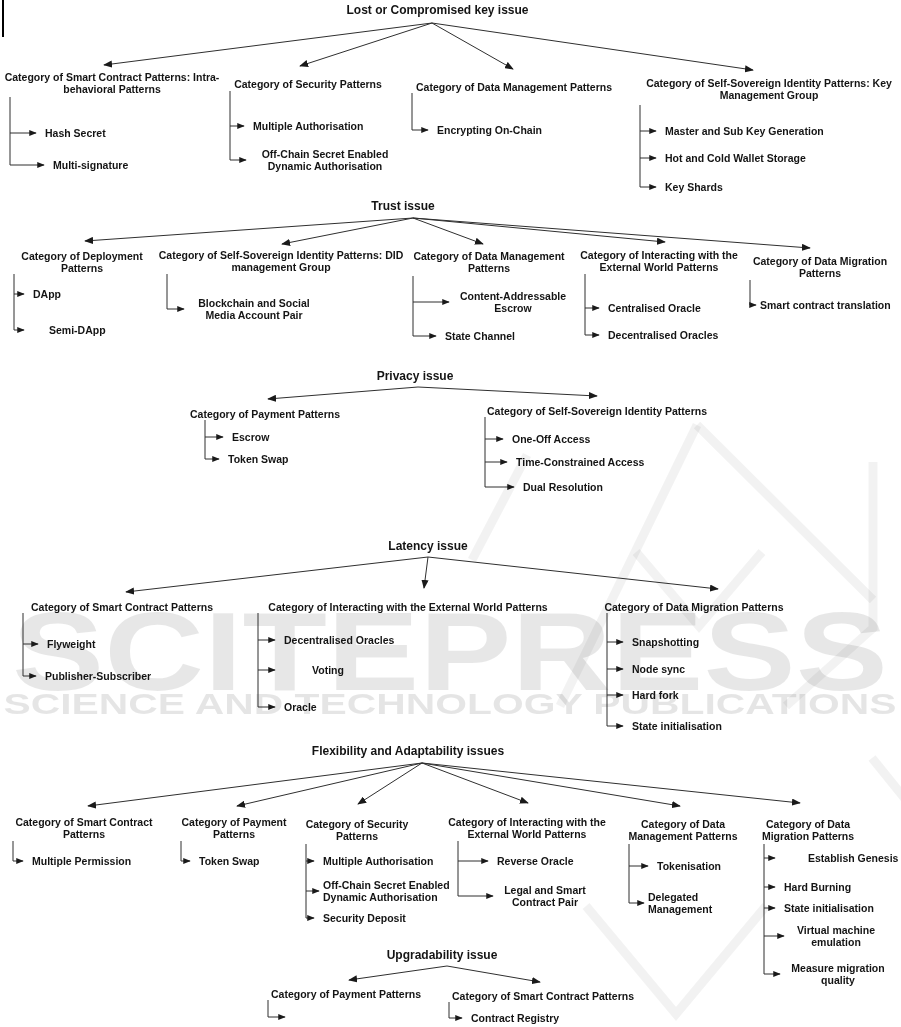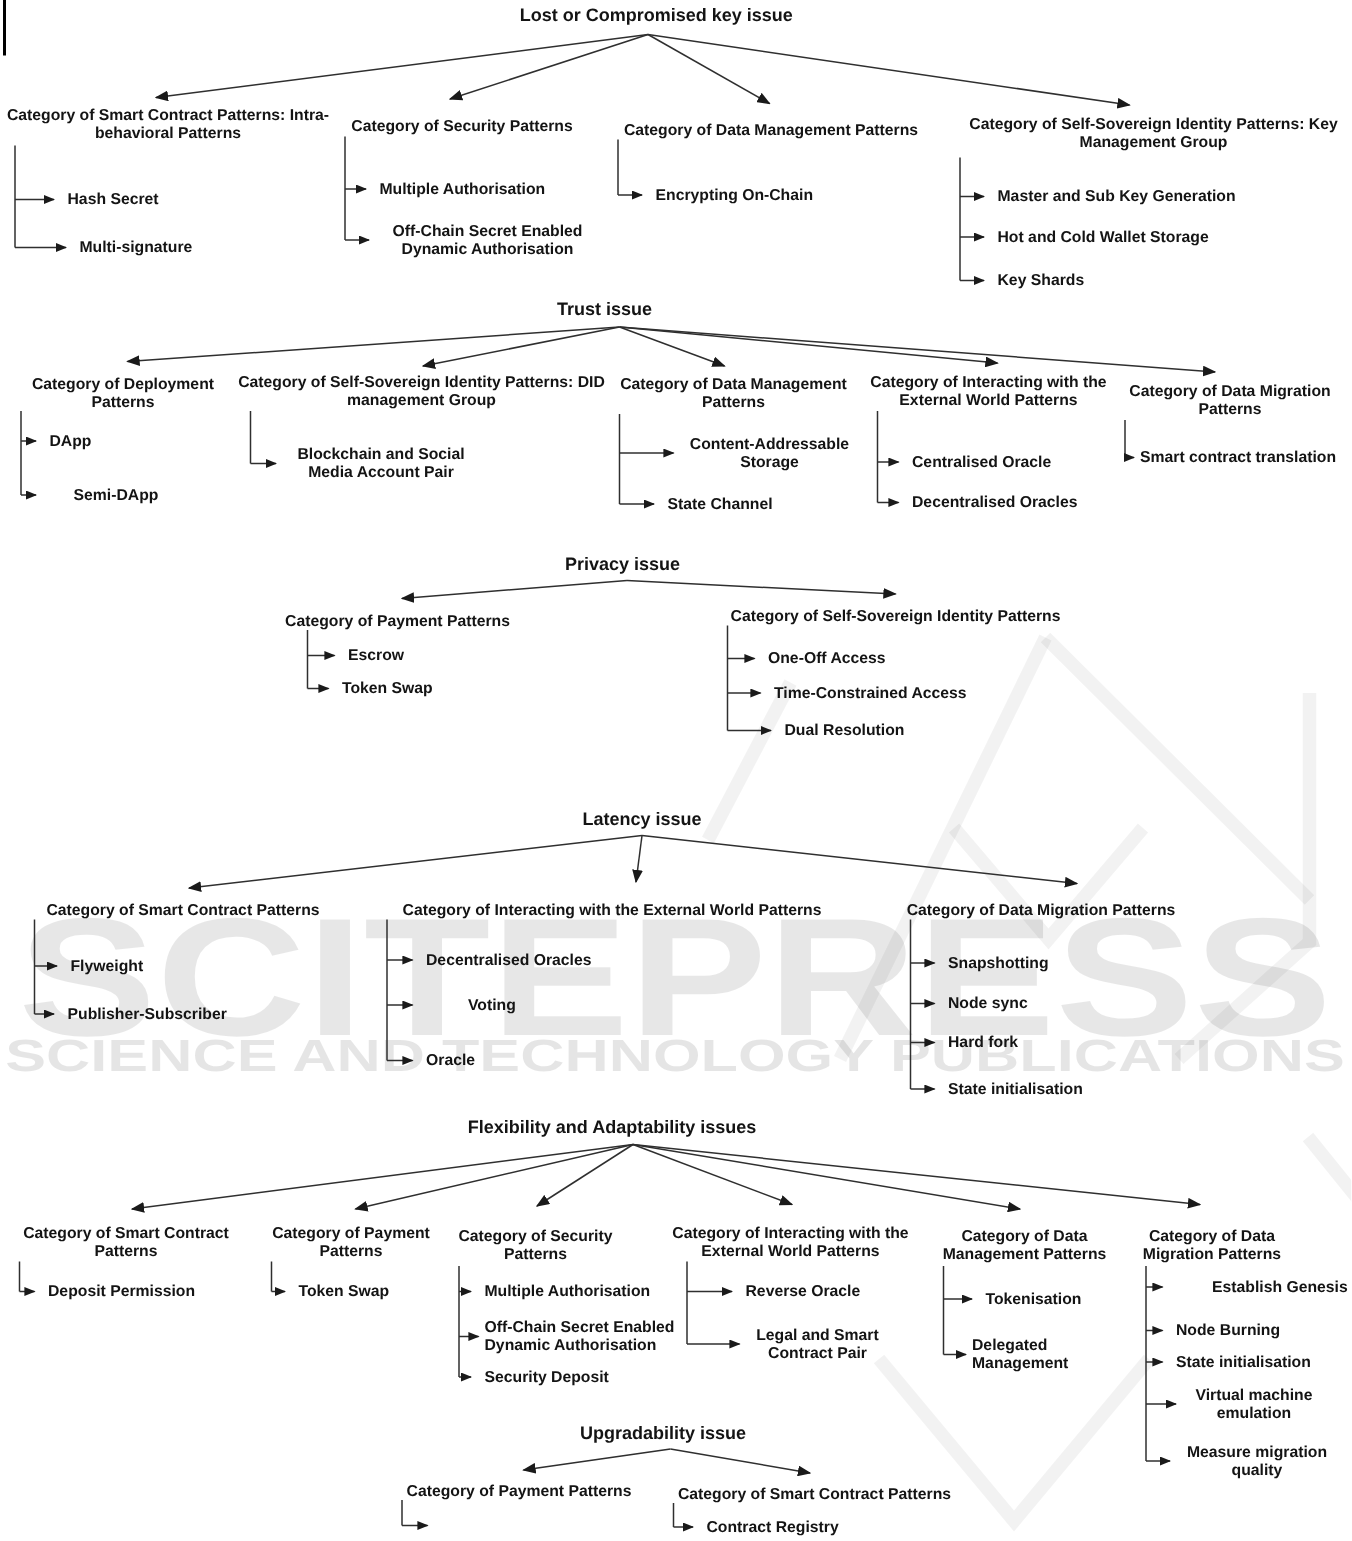--- a/index.html
+++ b/index.html
@@ -152,21 +152,21 @@
       <div class="txt pattern-item" style="left: 665px; top: 131px; width: auto;">Master and Sub Key Generation</div>
       <div class="txt pattern-item" style="left: 665px; top: 158px; width: auto;">Hot and Cold Wallet Storage</div>
       <div class="txt pattern-item" style="left: 665px; top: 187px; width: auto;">Key Shards</div>
       <div class="txt issue-title" style="left: 403px; top: 199px;">Trust issue</div>
       <div class="txt category-title" style="left: 82px; top: 250px; width: 140px;">Category of Deployment Patterns</div>
       <div class="txt pattern-item" style="left: 33px; top: 294px; width: auto;">DApp</div>
       <div class="txt pattern-item" style="left: 33px; top: 330px; width: auto; padding-left: 16px;">Semi-DApp</div>
       <div class="txt category-title" style="left: 281px; top: 249px; width: 278px;">Category of Self-Sovereign Identity Patterns: DID management Group</div>
       <div class="txt pattern-item wrap c" style="left: 188px; top: 309px; width: 132px;">Blockchain and Social Media Account Pair</div>
       <div class="txt category-title" style="left: 489px; top: 250px; width: 170px;">Category of Data Management Patterns</div>
-      <div class="txt pattern-item wrap c" style="left: 453px; top: 302px; width: 120px;">Content-Addressable Storage</div>
+      <div class="txt pattern-item wrap c" style="left: 453px; top: 302px; width: 120px;">Content-Addressable Escrow</div>
       <div class="txt pattern-item" style="left: 445px; top: 336px; width: auto;">State Channel</div>
       <div class="txt category-title" style="left: 659px; top: 249px; width: 176px;">Category of Interacting with the External World Patterns</div>
       <div class="txt pattern-item" style="left: 608px; top: 308px; width: auto;">Centralised Oracle</div>
       <div class="txt pattern-item" style="left: 608px; top: 335px; width: auto;">Decentralised Oracles</div>
       <div class="txt category-title" style="left: 820px; top: 255px; width: 162px;">Category of Data Migration Patterns</div>
       <div class="txt pattern-item" style="left: 760px; top: 305px; width: auto;">Smart contract translation</div>
       <div class="txt issue-title" style="left: 415px; top: 369px;">Privacy issue</div>
       <div class="txt category-title nw" style="left: 265px; top: 408px; width: auto;">Category of Payment Patterns</div>
       <div class="txt pattern-item" style="left: 232px; top: 437px; width: auto;">Escrow</div>
       <div class="txt pattern-item" style="left: 228px; top: 459px; width: auto;">Token Swap</div>
@@ -182,36 +182,36 @@
       <div class="txt pattern-item" style="left: 284px; top: 640px; width: auto;">Decentralised Oracles</div>
       <div class="txt pattern-item" style="left: 284px; top: 670px; width: auto; margin-left: 28px;">Voting</div>
       <div class="txt pattern-item" style="left: 284px; top: 707px; width: auto;">Oracle</div>
       <div class="txt category-title nw" style="left: 694px; top: 601px; width: auto;">Category of Data Migration Patterns</div>
       <div class="txt pattern-item" style="left: 632px; top: 642px; width: auto;">Snapshotting</div>
       <div class="txt pattern-item" style="left: 632px; top: 669px; width: auto;">Node sync</div>
       <div class="txt pattern-item" style="left: 632px; top: 695px; width: auto;">Hard fork</div>
       <div class="txt pattern-item" style="left: 632px; top: 726px; width: auto;">State initialisation</div>
       <div class="txt issue-title" style="left: 408px; top: 744px;">Flexibility and Adaptability issues</div>
       <div class="txt category-title" style="left: 84px; top: 816px; width: 162px;">Category of Smart Contract Patterns</div>
-      <div class="txt pattern-item" style="left: 32px; top: 861px; width: auto;">Deposit Permission</div>
+      <div class="txt pattern-item" style="left: 32px; top: 861px; width: auto;">Multiple Permission</div>
       <div class="txt category-title" style="left: 234px; top: 816px; width: 122px;">Category of Payment Patterns</div>
       <div class="txt pattern-item" style="left: 199px; top: 861px; width: auto;">Token Swap</div>
       <div class="txt category-title" style="left: 357px; top: 818px; width: 126px;">Category of Security Patterns</div>
       <div class="txt pattern-item" style="left: 323px; top: 861px; width: auto;">Multiple Authorisation</div>
       <div class="txt pattern-item wrap" style="left: 323px; top: 891px; width: 150px;">Off-Chain Secret Enabled Dynamic Authorisation</div>
       <div class="txt pattern-item" style="left: 323px; top: 918px; width: auto;">Security Deposit</div>
       <div class="txt category-title" style="left: 527px; top: 816px; width: 176px;">Category of Interacting with the External World Patterns</div>
       <div class="txt pattern-item" style="left: 497px; top: 861px; width: auto;">Reverse Oracle</div>
       <div class="txt pattern-item wrap c" style="left: 497px; top: 896px; width: 96px;">Legal and Smart Contract Pair</div>
       <div class="txt category-title" style="left: 683px; top: 818px; width: 128px;">Category of Data Management Patterns</div>
       <div class="txt pattern-item" style="left: 657px; top: 866px; width: auto;">Tokenisation</div>
       <div class="txt pattern-item wrap" style="left: 648px; top: 903px; width: 72px;">Delegated Management</div>
       <div class="txt category-title" style="left: 808px; top: 818px; width: 116px;">Category of Data Migration Patterns</div>
       <div class="txt pattern-item" style="left: 784px; top: 858px; width: auto; padding-left: 24px;">Establish Genesis</div>
-      <div class="txt pattern-item" style="left: 784px; top: 887px; width: auto;">Node Burning</div>
+      <div class="txt pattern-item" style="left: 784px; top: 887px; width: auto;">Hard Burning</div>
       <div class="txt pattern-item" style="left: 784px; top: 908px; width: auto;">State initialisation</div>
       <div class="txt pattern-item wrap c" style="left: 788px; top: 936px; width: 96px;">Virtual machine emulation</div>
       <div class="txt pattern-item wrap c" style="left: 784px; top: 974px; width: 108px;">Measure migration quality</div>
       <div class="txt issue-title" style="left: 442px; top: 948px;">Upgradability issue</div>
       <div class="txt category-title nw" style="left: 346px; top: 988px; width: auto;">Category of Payment Patterns</div>
       <div class="txt pattern-item" style="left: 294px; top: 1017px; width: auto; margin-top: 48px;">Seller Credential</div>
       <div class="txt category-title nw" style="left: 543px; top: 990px; width: auto;">Category of Smart Contract Patterns</div>
       <div class="txt pattern-item" style="left: 471px; top: 1018px; width: auto;">Contract Registry</div>
     </div>
 

